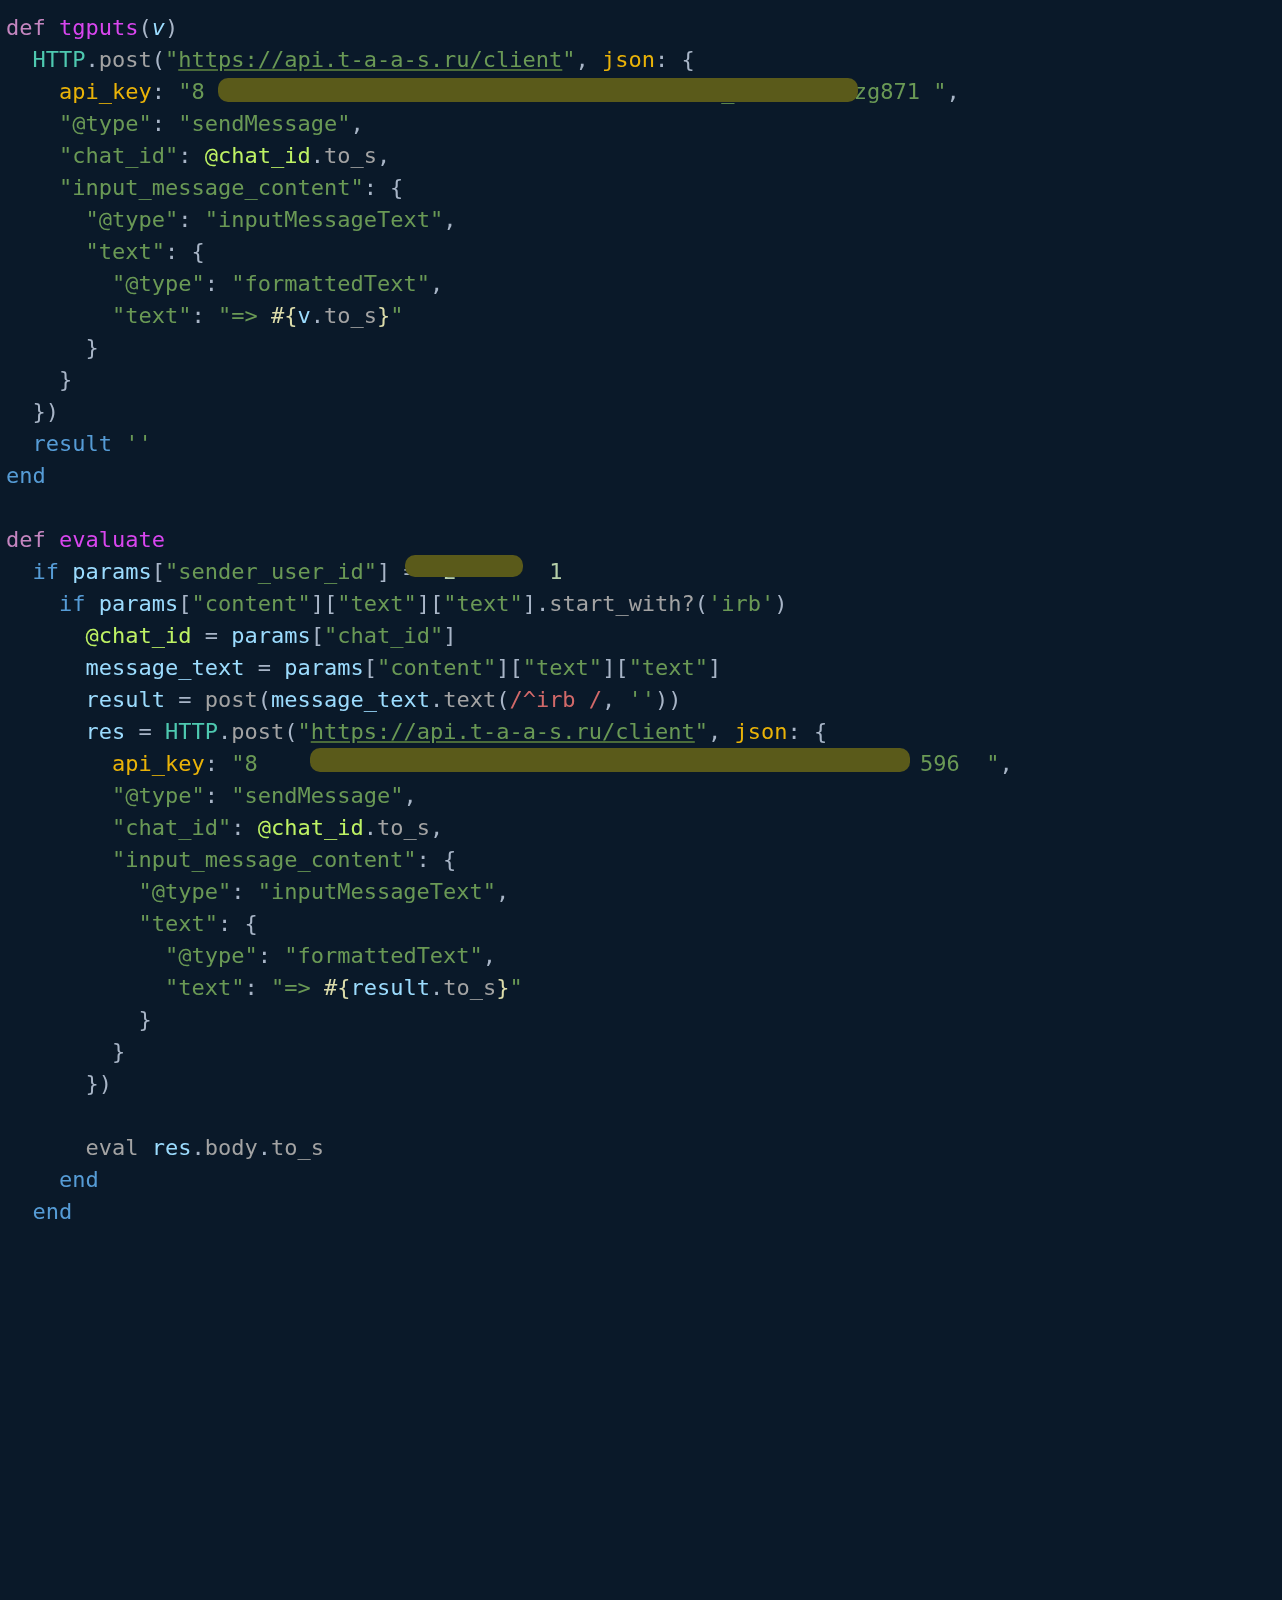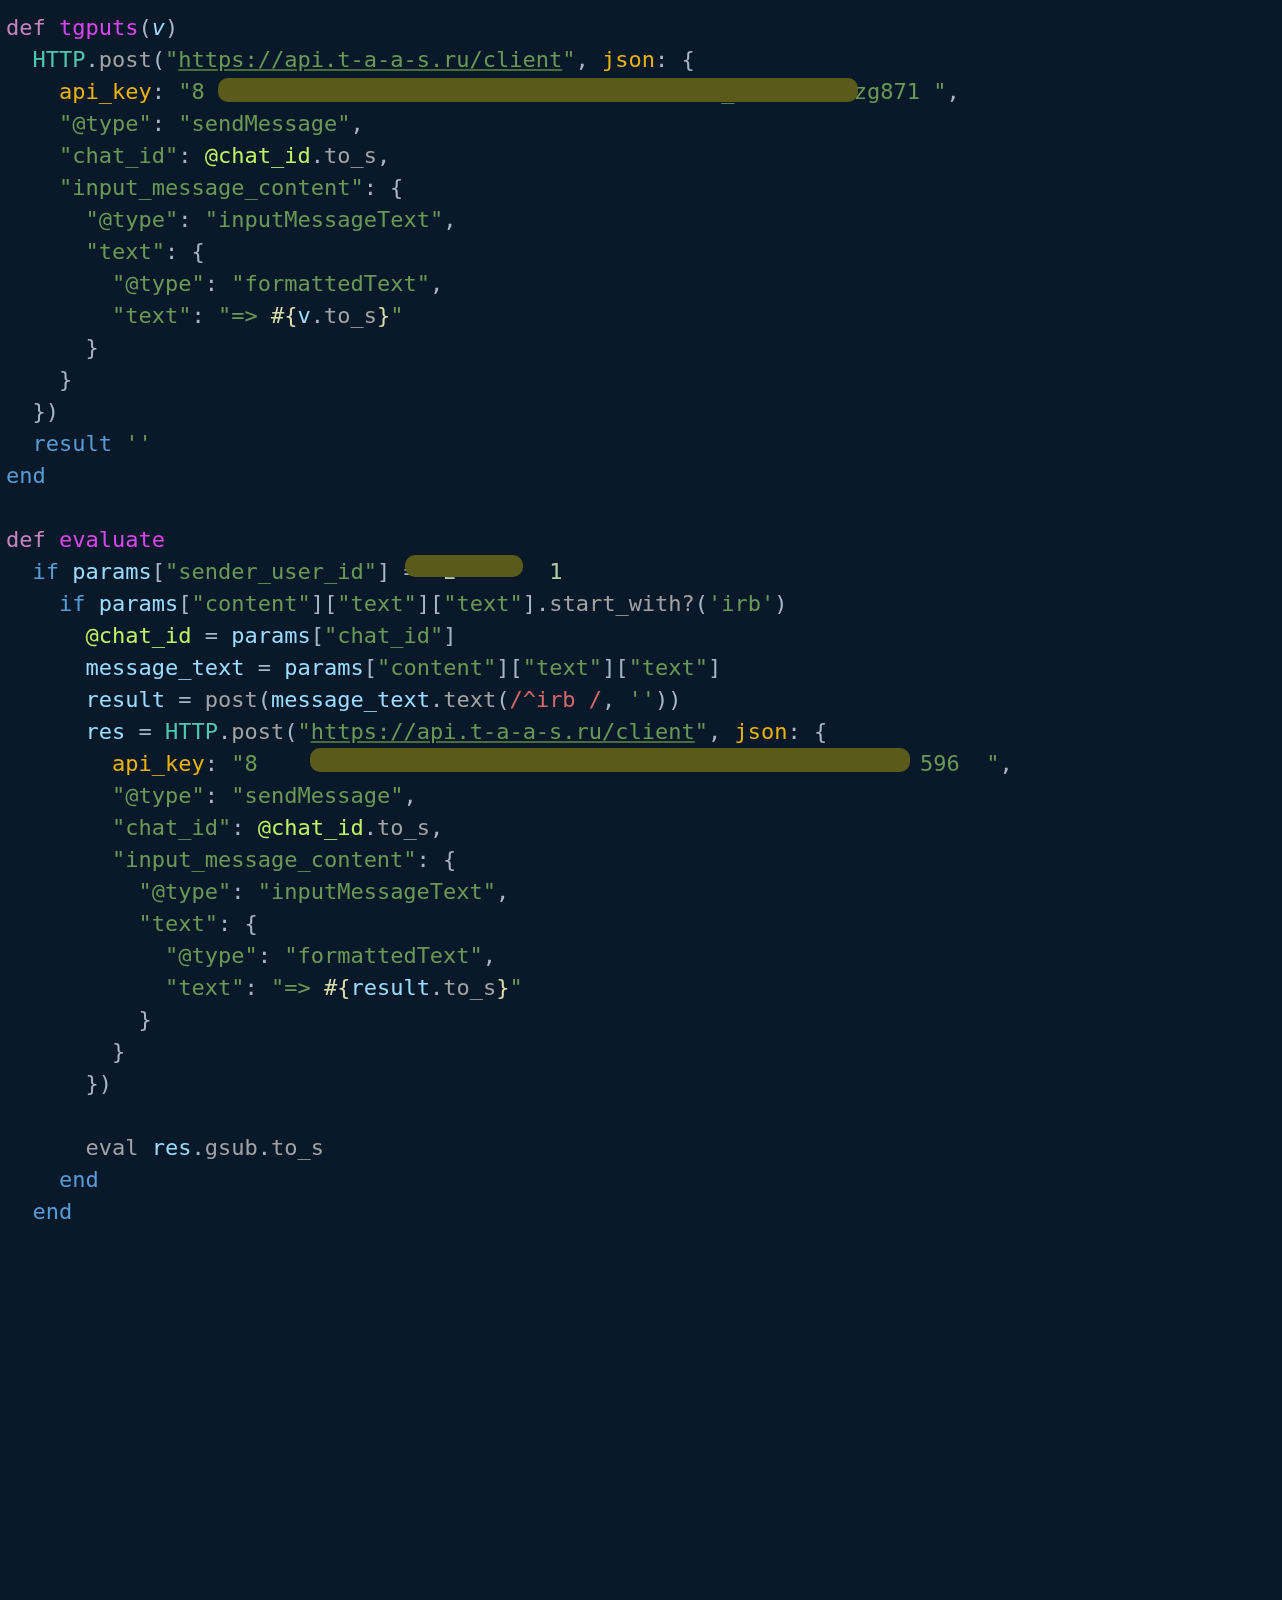--- a/index.html
+++ b/index.html
@@ -56,16 +56,16 @@
         <span class="key">"chat_id"</span><span class="punct">: </span><span class="ivar">@chat_id</span><span class="punct">.</span><span class="call">to_s</span><span class="punct">,</span>
         <span class="key">"input_message_content"</span><span class="punct">: {</span>
           <span class="key">"@type"</span><span class="punct">: </span><span class="str">"</span><span class="str">inputMessageText</span><span class="str">"</span><span class="punct">,</span>
           <span class="key">"text"</span><span class="punct">: {</span>
             <span class="key">"@type"</span><span class="punct">: </span><span class="str">"</span><span class="str">formattedText</span><span class="str">"</span><span class="punct">,</span>
             <span class="key">"text"</span><span class="punct">: </span><span class="str">"</span><span class="str">=&gt; </span><span class="interp">#{</span><span class="var">result</span><span class="punct">.</span><span class="call">to_s</span><span class="interp">}</span><span class="str">"</span>
           <span class="punct">}</span>
         <span class="punct">}</span>
       <span class="punct">})</span>
 
-      <span class="call">eval</span> <span class="var">res</span><span class="punct">.</span><span class="call">gsub</span><span class="punct">.</span><span class="call">to_s</span>
+      <span class="call">eval</span> <span class="var">res</span><span class="punct">.</span><span class="call">body</span><span class="punct">.</span><span class="call">to_s</span>
     <span class="kw">end</span>
   <span class="kw">end</span>
 <div class="red1" id="r1"></div><div class="red1" id="r2"></div><div class="red1" id="r3"></div></pre>
 
 </body></html>

